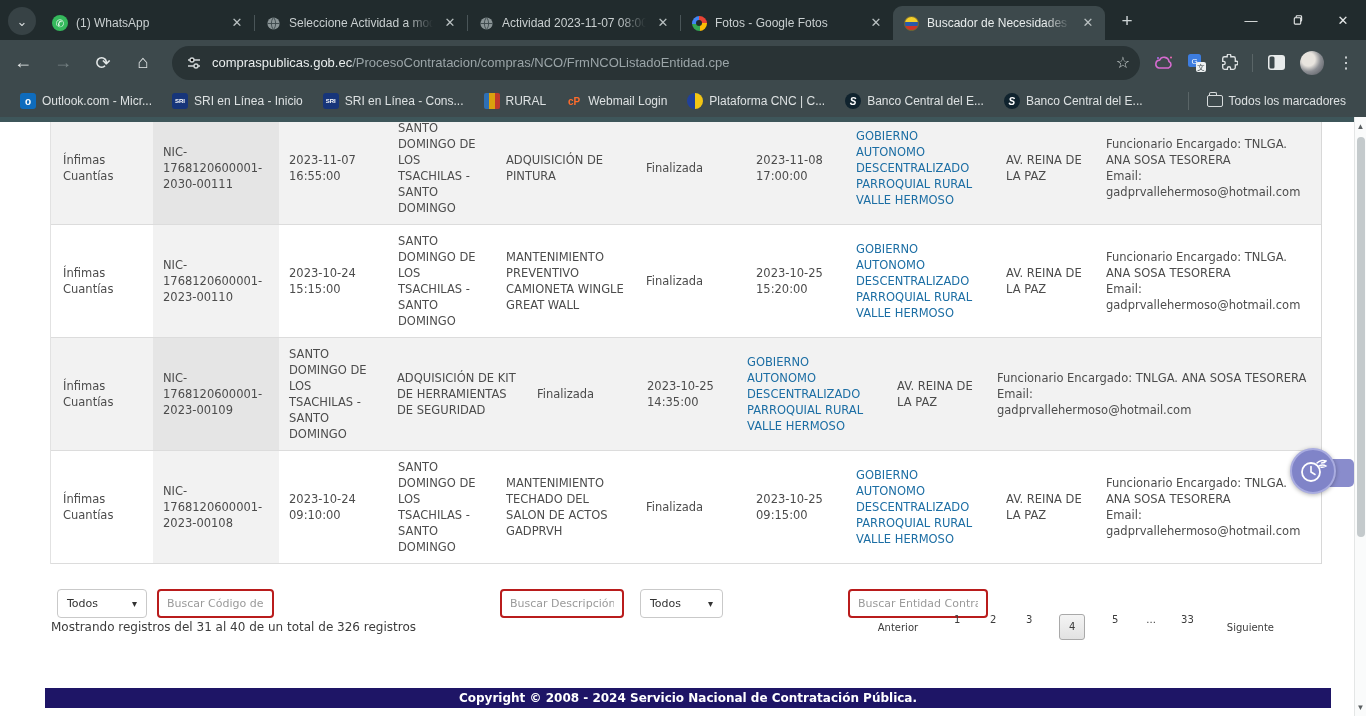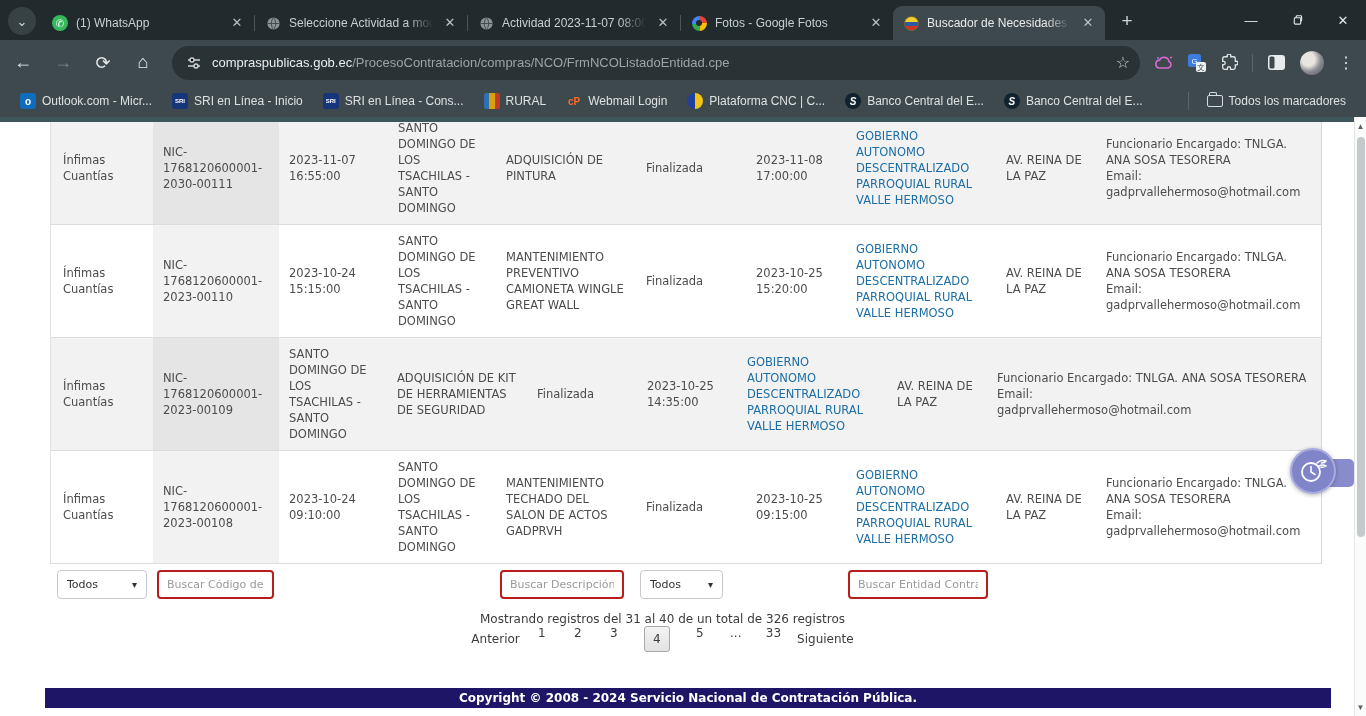--- a/index.html
+++ b/index.html
@@ -89,34 +89,34 @@
   .col-loc    { width:108px; }
   .col-desc   { width:140px; }
   .col-status { width:110px; }
   .col-date2  { width:100px; }
   .col-entity { width:150px; }
   .col-addr   { width:100px; }
   .col-contact{ flex:1; }
   .entity-link { color:#1c6ea4; cursor:pointer; }
   .contact div { margin:0; }
 
-  .filters { position:absolute; top:453px; left:0; width:1354px; height:30px; z-index:2;
+  .filters { position:absolute; top:472px; left:0; width:1354px; height:30px; z-index:2;
              font-family:"DejaVu Sans", sans-serif; font-size:11px; color:#333; }
   .fselect { position:absolute; height:29px; background:#fff; border:1px solid #c9c9c9; border-radius:4px;
              display:flex; align-items:center; justify-content:space-between; padding:0 9px; color:#333; }
   .fselect .chev { font-size:10px; color:#333; margin-left:10px; }
   .finput { position:absolute; height:29px; border:2px solid #b91c1c; border-radius:4px; padding:0 8px;
             font-family:"DejaVu Sans", sans-serif; font-size:11px; color:#333; background:#fff; }
   .finput::placeholder { color:#9a9a9a; }
 
   .meta-row { position:absolute; top:495px; left:51px; right:80px; height:30px; z-index:2;
               display:flex; align-items:center; justify-content:space-between;
-              font-family:"DejaVu Sans", sans-serif;flex-direction:column; }
+              font-family:"DejaVu Sans", sans-serif; }
   .summary { font-size:12px; color:#3c3c3c; }
-  .pager { display:flex; align-items:center; gap:16px; font-size:12px; color:#3c3c3c; }
+  .pager { display:flex; align-items:center; gap:33px; font-size:10px; color:#3c3c3c; }
   .pnum { min-width:12px; text-align:center; cursor:pointer; }
   .pnum.active { min-width:26px; height:26px; line-height:24px; border:1px solid #a9a9a9; border-radius:3px;
                  background:linear-gradient(180deg,#f4f4f4,#e2e2e2); }
 
   .site-footer { position:absolute; top:571px; left:45px; width:1286px; height:20px; background:#1e1566;
                  z-index:2; display:flex; align-items:center; justify-content:center; }
   .site-footer span { color:#fff; font-weight:bold; font-size:12px;
                       font-family:"DejaVu Sans", sans-serif; }
 
   .floatwidget { position:absolute; top:331px; left:1288px; width:66px; height:50px; z-index:6; }

